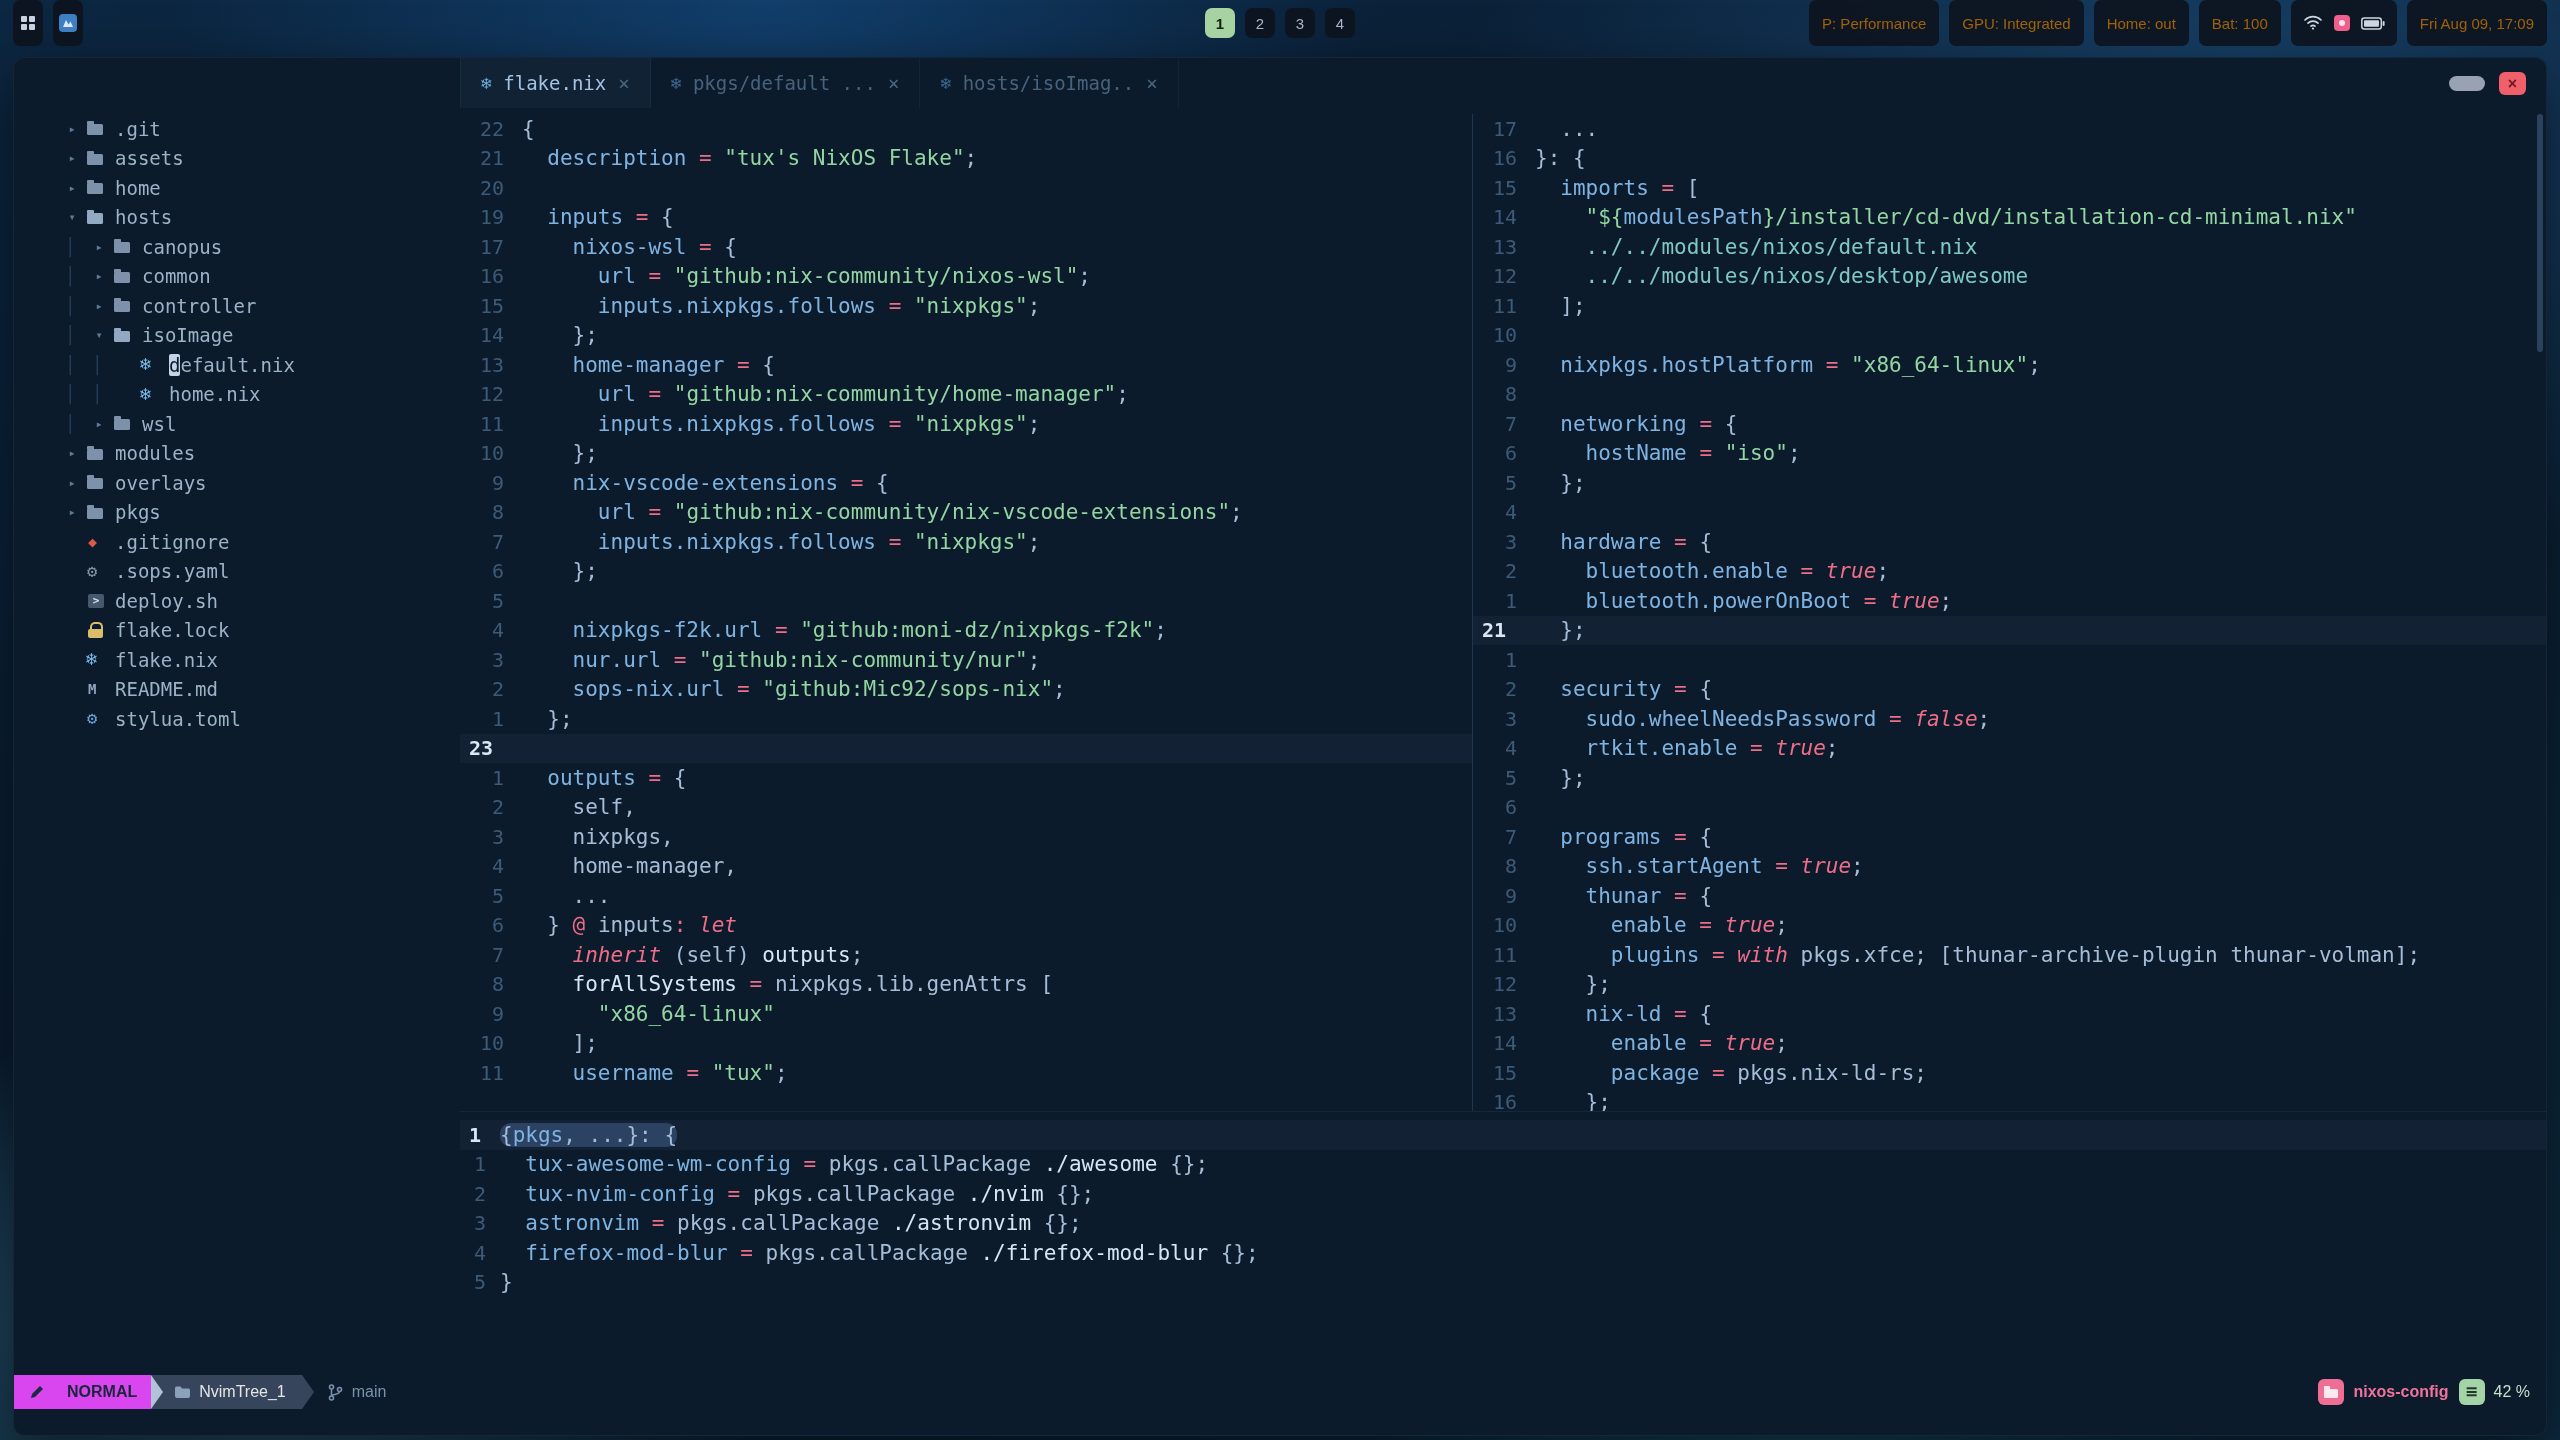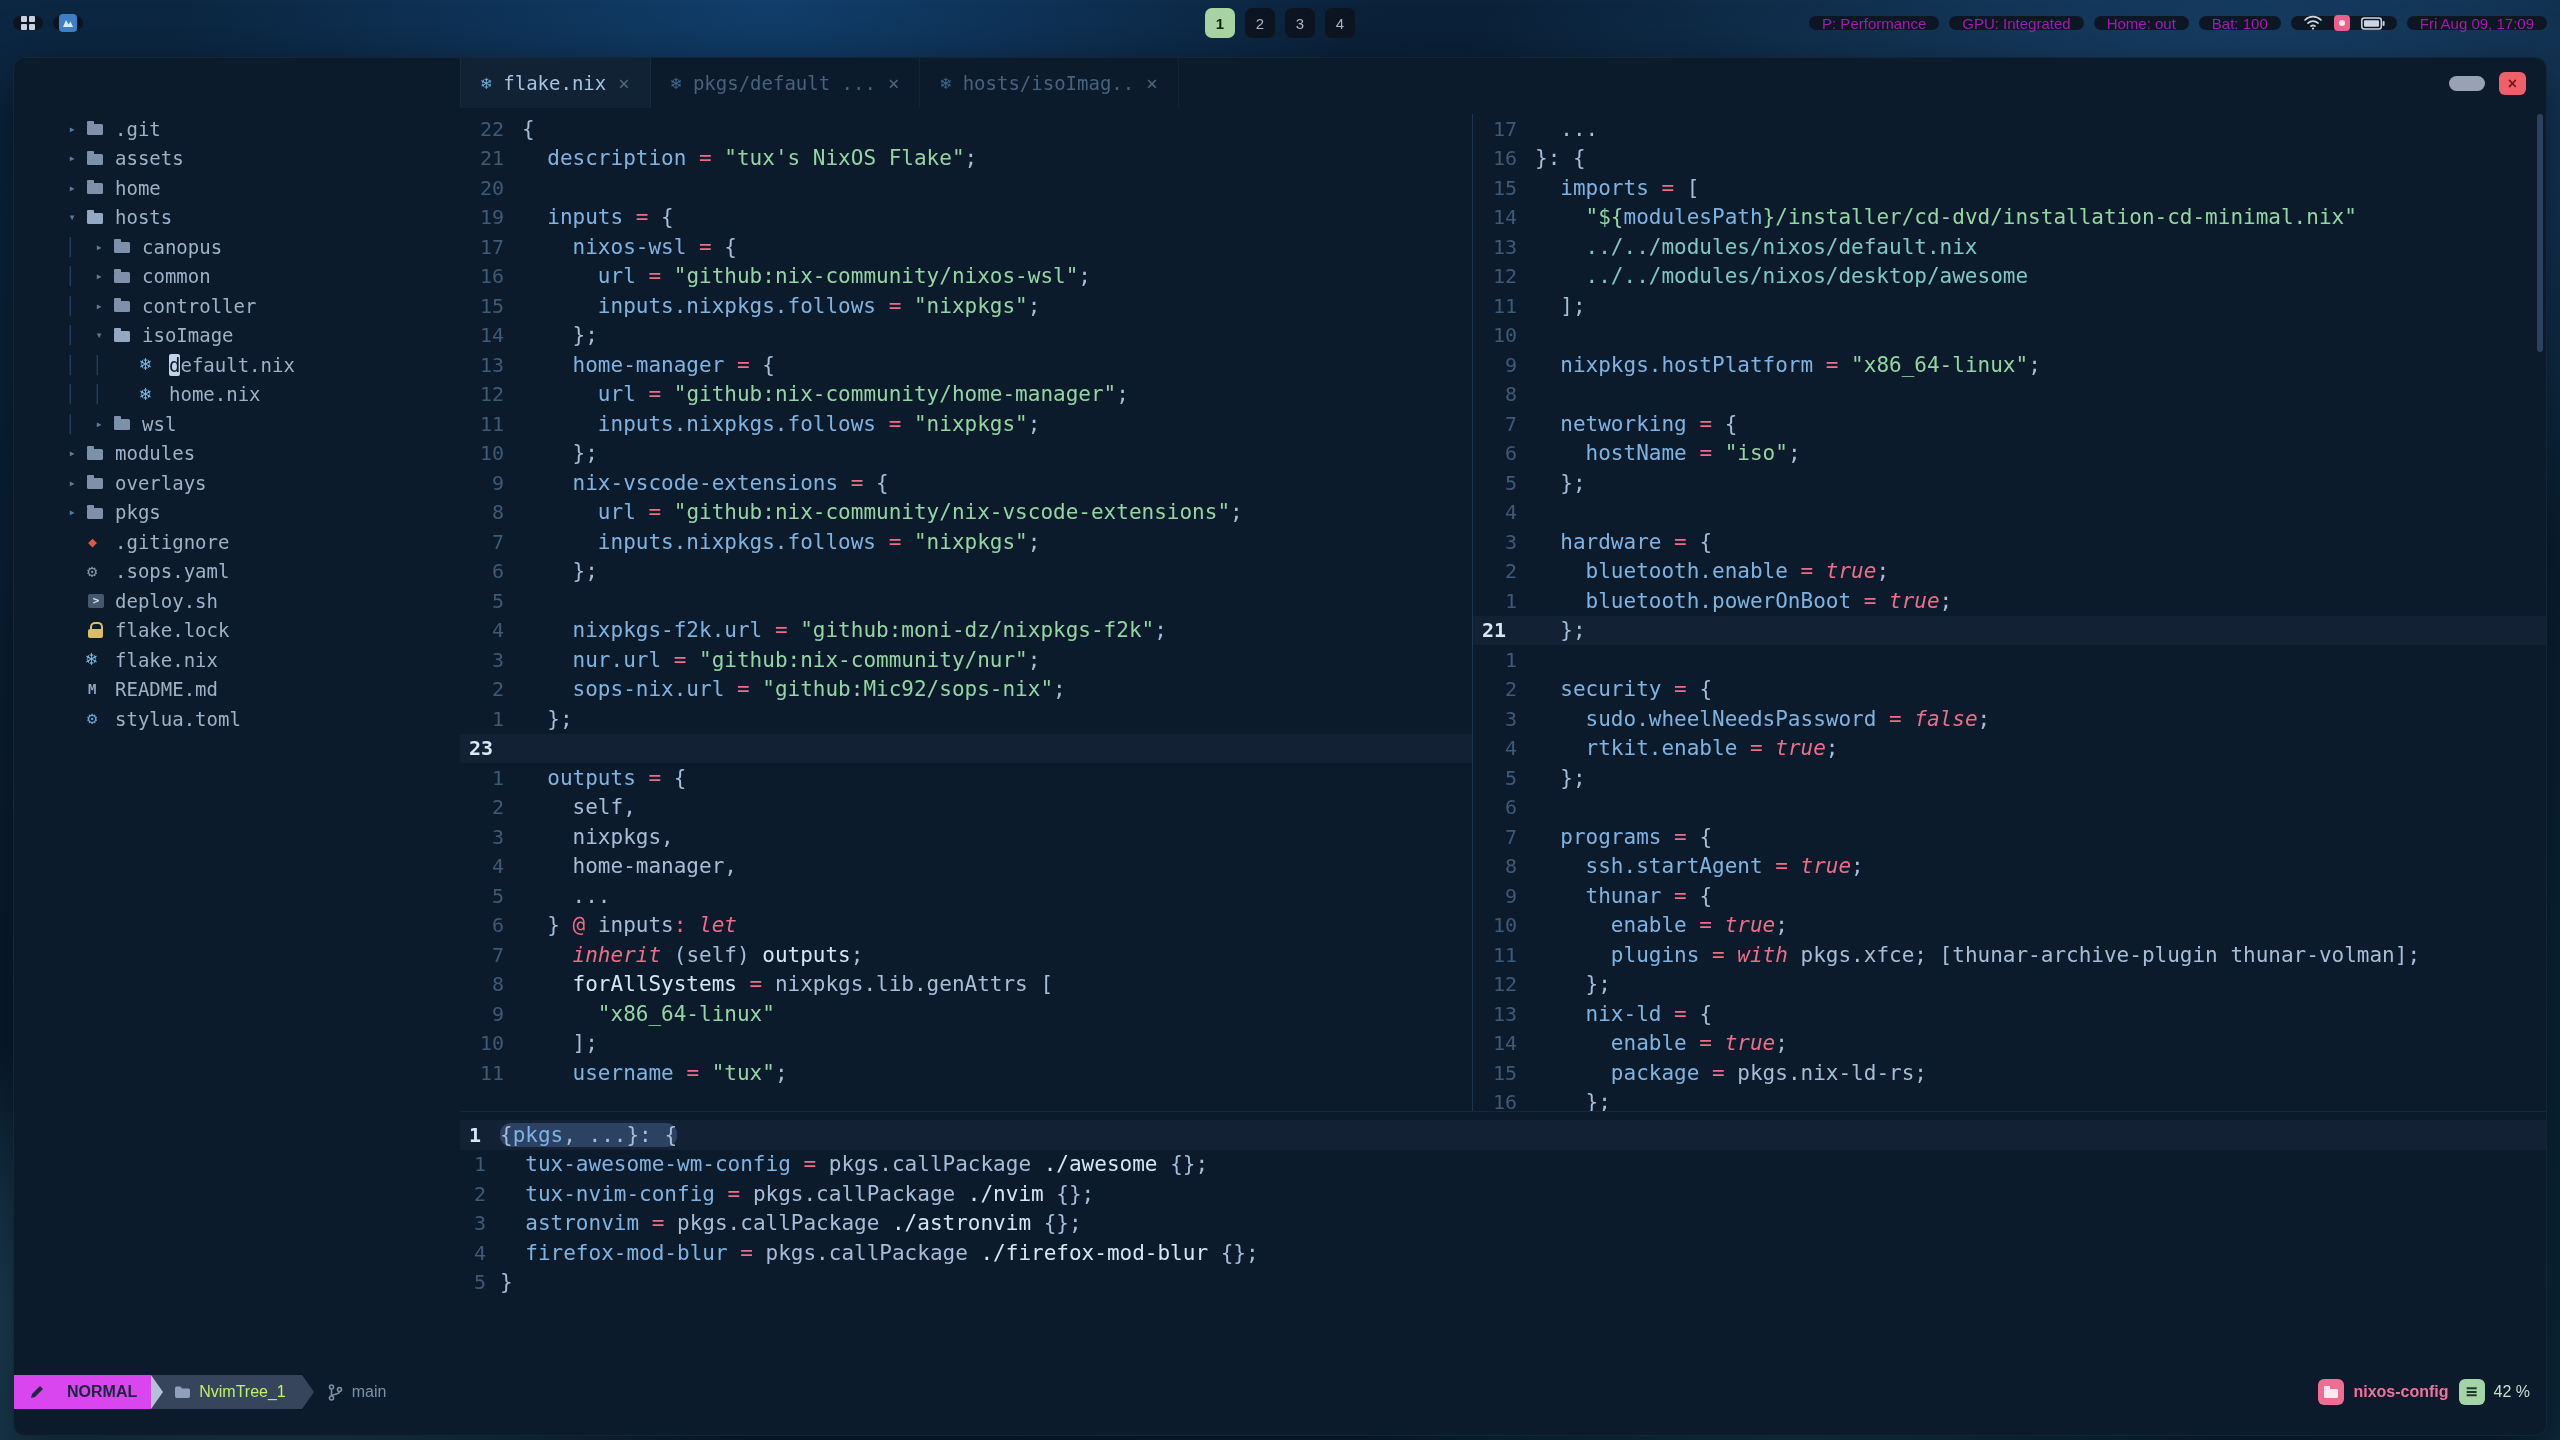--- a/index.html
+++ b/index.html
@@ -13,21 +13,21 @@
       linear-gradient(160deg,#0c2742,#0a1c30 45%,#0d2a3f);
   }
 
   
   .topbar{position:absolute;left:0;top:0;right:0;height:46px;display:flex;align-items:center;
     padding:0 13px;box-sizing:border-box;z-index:5;}
   .tb-left{display:flex;gap:10px;align-items:center}
   .tb-center{position:absolute;left:50%;transform:translateX(-50%);display:flex;gap:10px}
   .tb-right{margin-left:auto;display:flex;gap:10px;align-items:center}
   .tb-status{display:flex;gap:10px}
-  .chip{background:rgba(13,18,28,.88);color:#a21caf;border-radius:7px;height:14px;
+  .chip{background:rgba(13,18,28,.88);color:#a16207;border-radius:7px;height:46px;
     display:flex;align-items:center;padding:0 13px;font:15px "Liberation Sans",sans-serif;white-space:nowrap}
   .icon-chip{width:30px;padding:0;justify-content:center}
   .tray{gap:11px;padding:0 12px}
   .ws{width:30px;height:30px;border-radius:7px;background:rgba(13,18,28,.88);color:#a9b5c6;
     display:flex;align-items:center;justify-content:center;font:15px "Liberation Sans",sans-serif}
   .ws.active{background:#a7d2a2;color:#10200f;font-weight:bold}
 
   
   .window{position:absolute;left:13px;right:13px;top:57px;bottom:4px;background:#0c1b2c;
     border:1px solid rgba(130,180,230,.07);border-radius:12px;box-shadow:0 20px 60px rgba(0,0,0,.55);
@@ -98,21 +98,21 @@
   .tk-kw{color:#ee6d87;font-style:italic}
   .tk-bool{color:#ee6d87;font-style:italic}
   .tk-path{color:#7fc9c0}
 
   
   .statusline{height:34px;flex:0 0 auto;display:flex;align-items:center;font:16px "Liberation Sans",sans-serif;position:relative}
   .seg{height:34px;display:flex;align-items:center;position:relative}
   .seg-mode{background:#d946ef;color:#182739;font-weight:700;padding:0 14px 0 16px;gap:23px;z-index:3}
   .seg-mode::after{content:"";position:absolute;right:-12px;top:0;border-top:17px solid transparent;
     border-bottom:17px solid transparent;border-left:12px solid #b3c2d7;z-index:4}
-  .seg-buf{background:#36445c;color:#bef264;padding:0 16px 0 24px;gap:9px;z-index:2}
+  .seg-buf{background:#36445c;color:#e5e5e5;padding:0 16px 0 24px;gap:9px;z-index:2}
   .seg-buf::after{content:"";position:absolute;right:-12px;top:0;border-top:17px solid transparent;
     border-bottom:17px solid transparent;border-left:12px solid #36445c;z-index:3}
   .branch{display:flex;align-items:flex-end;gap:9px;margin-left:26px;color:#7b91ab}
   .sl-right{margin-left:auto;display:flex;align-items:center;gap:10px;padding-right:16px}
   .proj{display:flex;align-items:center;gap:9px;color:#f0739b;font-weight:600}
   .proj-ico{width:26px;height:26px;border-radius:6px;background:#ef6e93;position:relative}
   .proj-ico::before{content:"";position:absolute;left:6px;top:10px;width:14px;height:9px;background:#ffe9f0;border-radius:1.5px}
   .proj-ico::after{content:"";position:absolute;left:6px;top:7px;width:6px;height:4px;background:#ffe9f0;border-radius:1px}
   .pct{display:flex;align-items:center;gap:9px;color:#c9dfcd}
   .pct-ico{width:26px;height:26px;border-radius:6px;background:#a3d3a6;color:#1e3a26;

